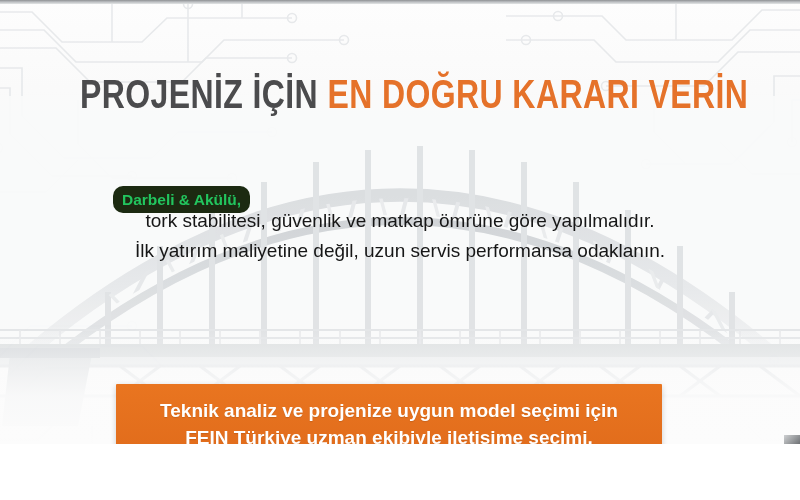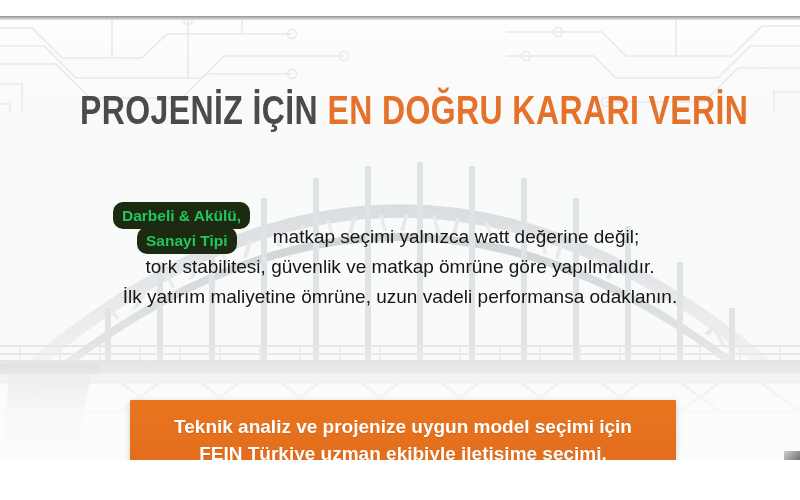--- a/index.html
+++ b/index.html
@@ -6,21 +6,20 @@
   html,body{margin:0;padding:0;}
   body{
     width:800px;height:500px;overflow:hidden;
     font-family:"Liberation Sans","DejaVu Sans",sans-serif;
     background:#ffffff;
   }
   #banner{
     position:relative;width:800px;height:444px;overflow:hidden;
     background:
       linear-gradient(180deg,#fdfdfd 0%,#f7f7f7 40%,#fbfbfb 100%);
-    margin-top: 16px;
   }
 
   
   .top-bar{
     position:absolute;left:0;top:0;width:100%;height:4px;
     background:linear-gradient(180deg,#8e9093 0%,#b9bcbf 45%,#e3e5e6 100%);
     z-index:9;
   }
   .bottom-nub{
     position:absolute;right:0;bottom:0;width:16px;height:9px;
@@ -84,21 +83,21 @@
   }
   .badge-wrap{
     position:absolute;left:60px;top:186px;width:680px;text-align:left;
     z-index:7;pointer-events:none;
   }
   .badge-l1{margin-left:53px;display:inline-block;}
   .badge-l2{margin-left:77px;display:inline-block;margin-top:-3px;}
 
   
   .cta{
-    position:absolute;left:130px;top:384px;width:546px;height:79px;
+    position:absolute;left:116px;top:384px;width:546px;height:79px;
     z-index:8;
     background:linear-gradient(180deg,#e97520 0%,#e06b1b 100%);
     border-radius:1px;
     box-shadow:0 2px 6px rgba(0,0,0,.18);
     display:flex;align-items:center;justify-content:center;
     flex-direction:column;
   }
   .cta-line{
     color:#ffffff;font-weight:700;font-size:19px;line-height:27px;
     white-space:nowrap;text-shadow:0 1px 1px rgba(0,0,0,.12);
@@ -310,27 +309,25 @@
   </div>
   <div class="bridge-fade"></div>
 
   <div class="headline">
     <span class="dark">PROJENİZ İÇİN</span>
     <span class="accent">EN DOĞRU KARARI VERİN</span>
   </div>
 
   <div class="badge-wrap">
     <div class="badge-l1"><span class="badge">Darbeli &amp; Akülü,</span></div><br>
-    <div class="badge-l2"><span class="badge">Sanayi Tipi</span></div>
   </div>
 
   <div class="copy">
-    <span class="line" style="padding-left:112px;">matkap seçimi yalnızca watt değerine değil;</span>
     <span class="line">tork stabilitesi, güvenlik ve matkap ömrüne göre yapılmalıdır.</span>
-    <span class="line">İlk yatırım maliyetine ömrüne, uzun vadeli performansa odaklanın.</span>
+    <span class="line">İlk yatırım maliyetine değil, uzun servis performansa odaklanın.</span>
   </div>
 
   <div class="cta">
     <span class="cta-line">Teknik analiz ve projenize uygun model seçimi için</span>
     <span class="cta-line">FEIN Türkiye uzman ekibiyle iletişime seçimi.</span>
   </div>
 
   <div class="bottom-nub"></div>
 </div>
 

